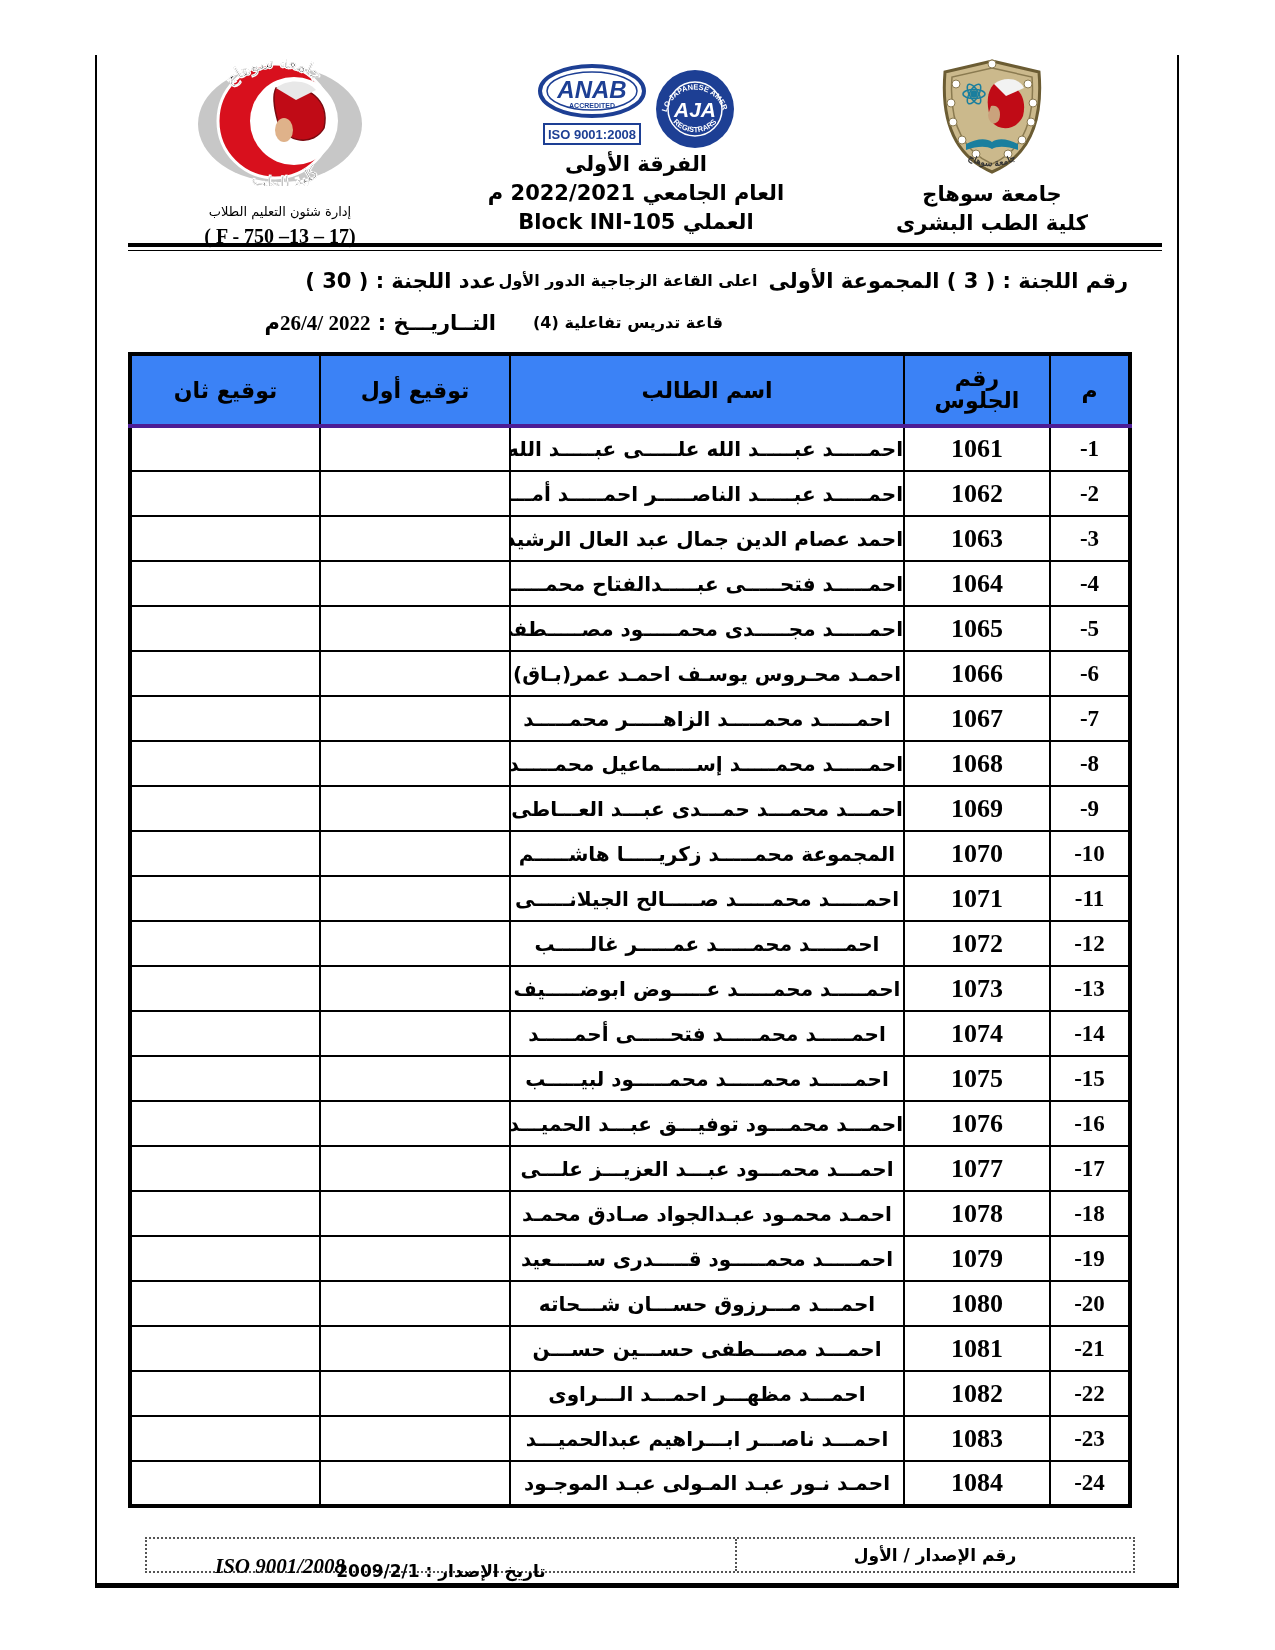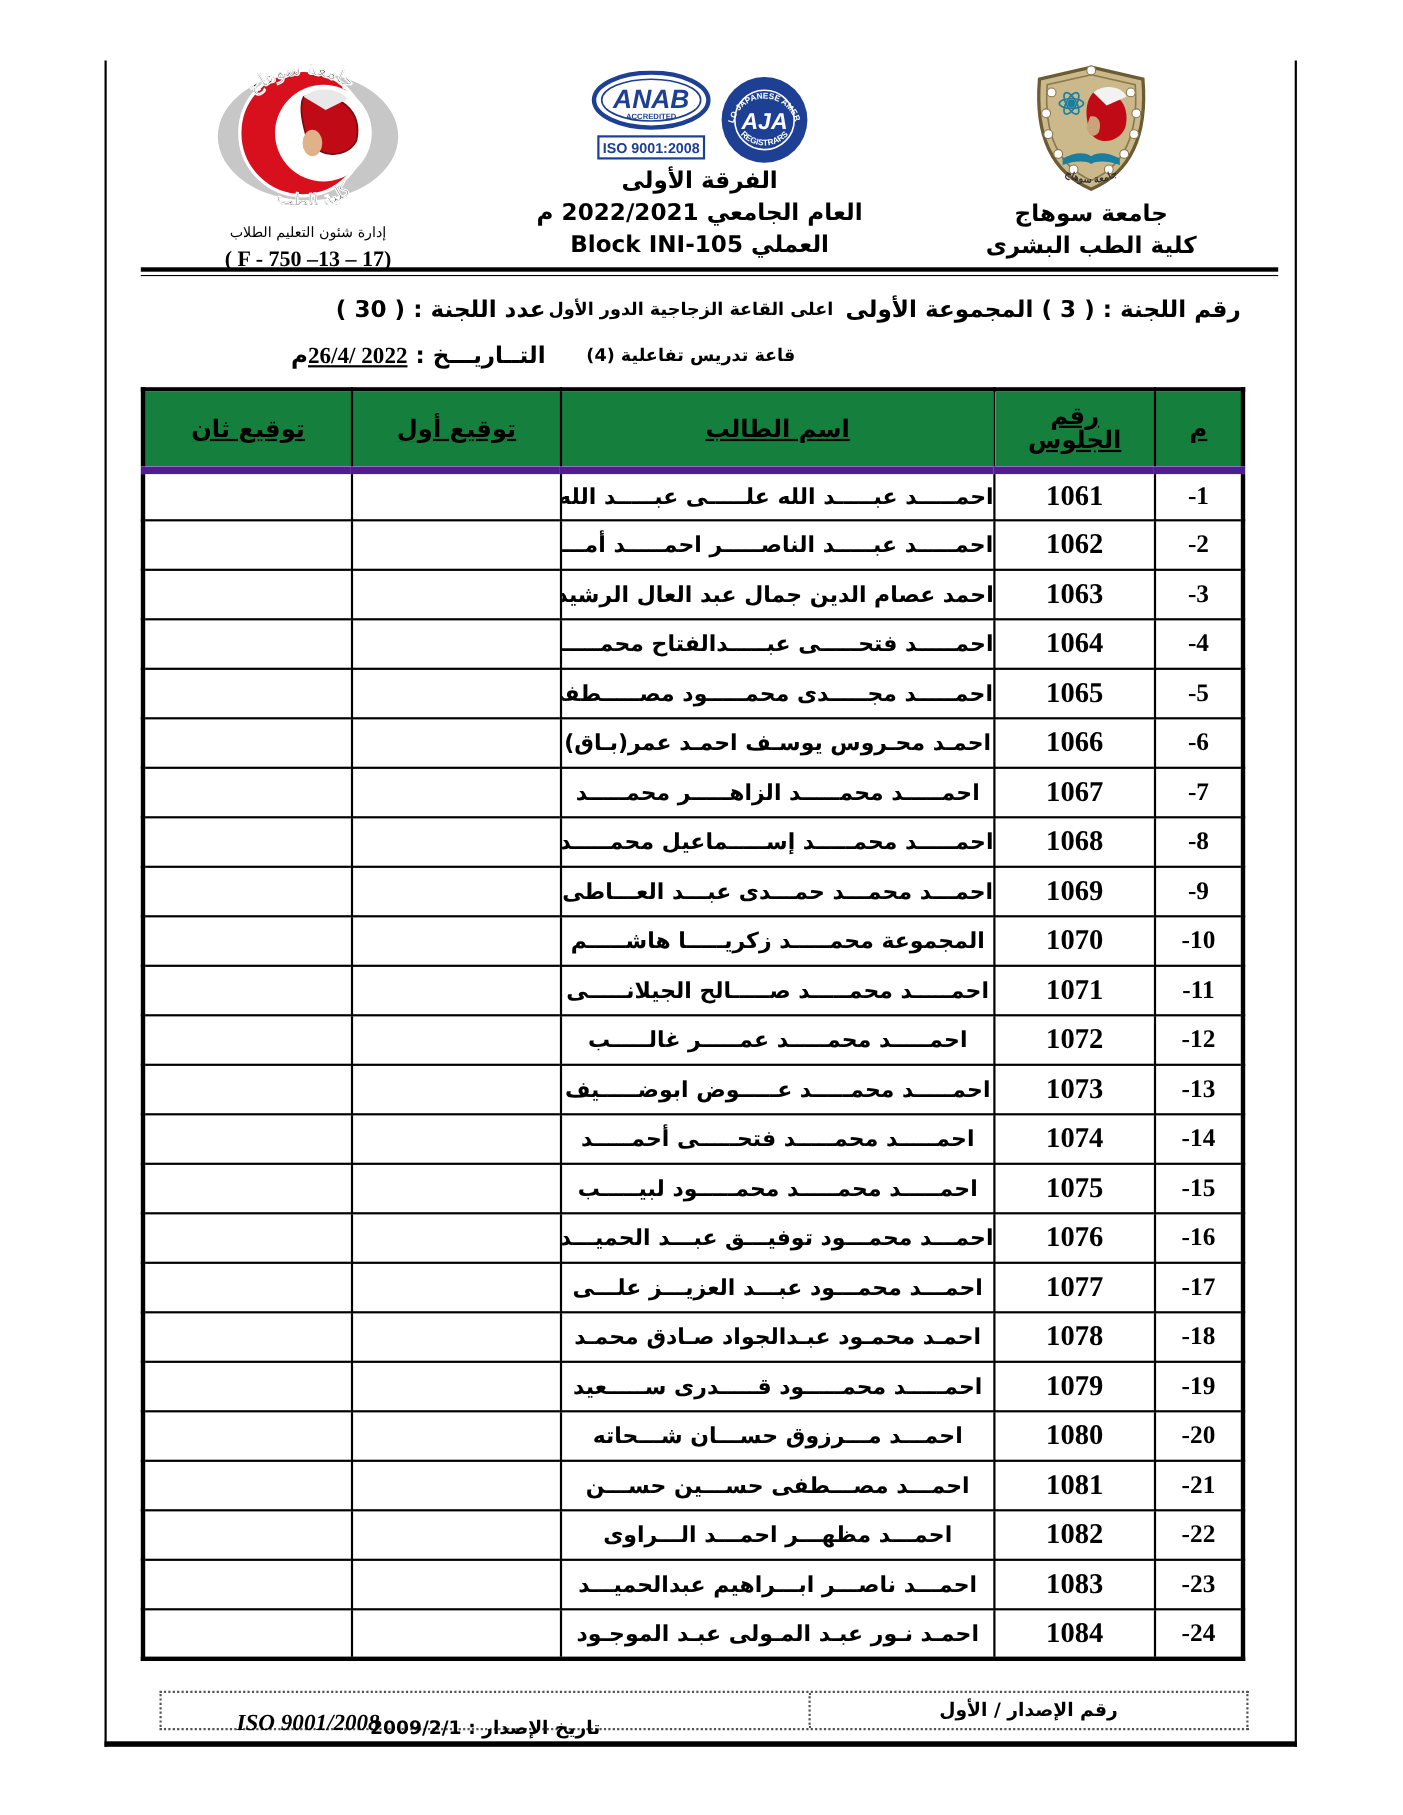--- a/index.html
+++ b/index.html
@@ -16,27 +16,27 @@
   .hdr-line{font-weight:bold;font-size:21px;line-height:29px;}
   .dept-line{font-weight:normal;font-size:13px;line-height:27px;margin-top:8px;}
   .code-line{font-weight:bold;font-size:20px;font-family:Liberation Serif, serif;}
   .rule2{position:absolute;left:128px;top:243px;width:1034px;height:3px;
          border-top:4px solid #000;border-bottom:1px solid #000;}
   
   .info{position:absolute;left:128px;top:260px;width:1000px;height:86px;direction:rtl;display:flex;}
   .info-col-r{width:368px;text-align:right;font-weight:bold;font-size:21px;line-height:42px;}
   .info-col-m{width:264px;text-align:center;font-weight:bold;font-size:16px;line-height:42px;}
   .info-col-l{width:368px;text-align:right;font-weight:bold;font-size:21px;line-height:42px;padding-left:10px;box-sizing:border-box;}
-  .lat{font-family:"Liberation Serif",serif;text-decoration:underline;}
+  .lat{font-family:"Liberation Serif",serif;}
   
   table.roster{position:absolute;left:128px;top:352px;width:1000px;direction:rtl;
                border-collapse:collapse;table-layout:fixed;}
   table.roster td,table.roster th{border:2px solid #000;padding:0;overflow:hidden;}
   table.roster{border:4px solid #000;}
-  table.roster thead th{background:#15803d;height:68px;font-weight:bold;font-size:22px;border-bottom:7px solid #4c1d95;text-decoration:underline;}
+  table.roster thead th{background:#3b82f6;height:68px;font-weight:bold;font-size:22px;border-bottom:4px solid #4c1d95;}
   table.roster tbody tr{height:45px;}
   .c-idx{text-align:center;font-family:"Liberation Serif",serif;font-weight:bold;font-size:23px;}
   .c-seat{text-align:center;font-family:"Liberation Serif",serif;font-weight:bold;font-size:26px;margin-left:26px;}
   .c-name{text-align:center;font-weight:bold;font-size:20px;white-space:nowrap;}
   .th-seat{font-size:19px;line-height:22px;}
   
   .foot-box{position:absolute;left:145px;top:1537px;width:986px;height:32px;direction:rtl;display:flex;
             border:2px dotted #555;}
   .foot-cell{font-size:17px;font-weight:bold;display:flex;align-items:center;justify-content:center;}
   .foot-issue{width:396px;border-left:2px dotted #555;}

